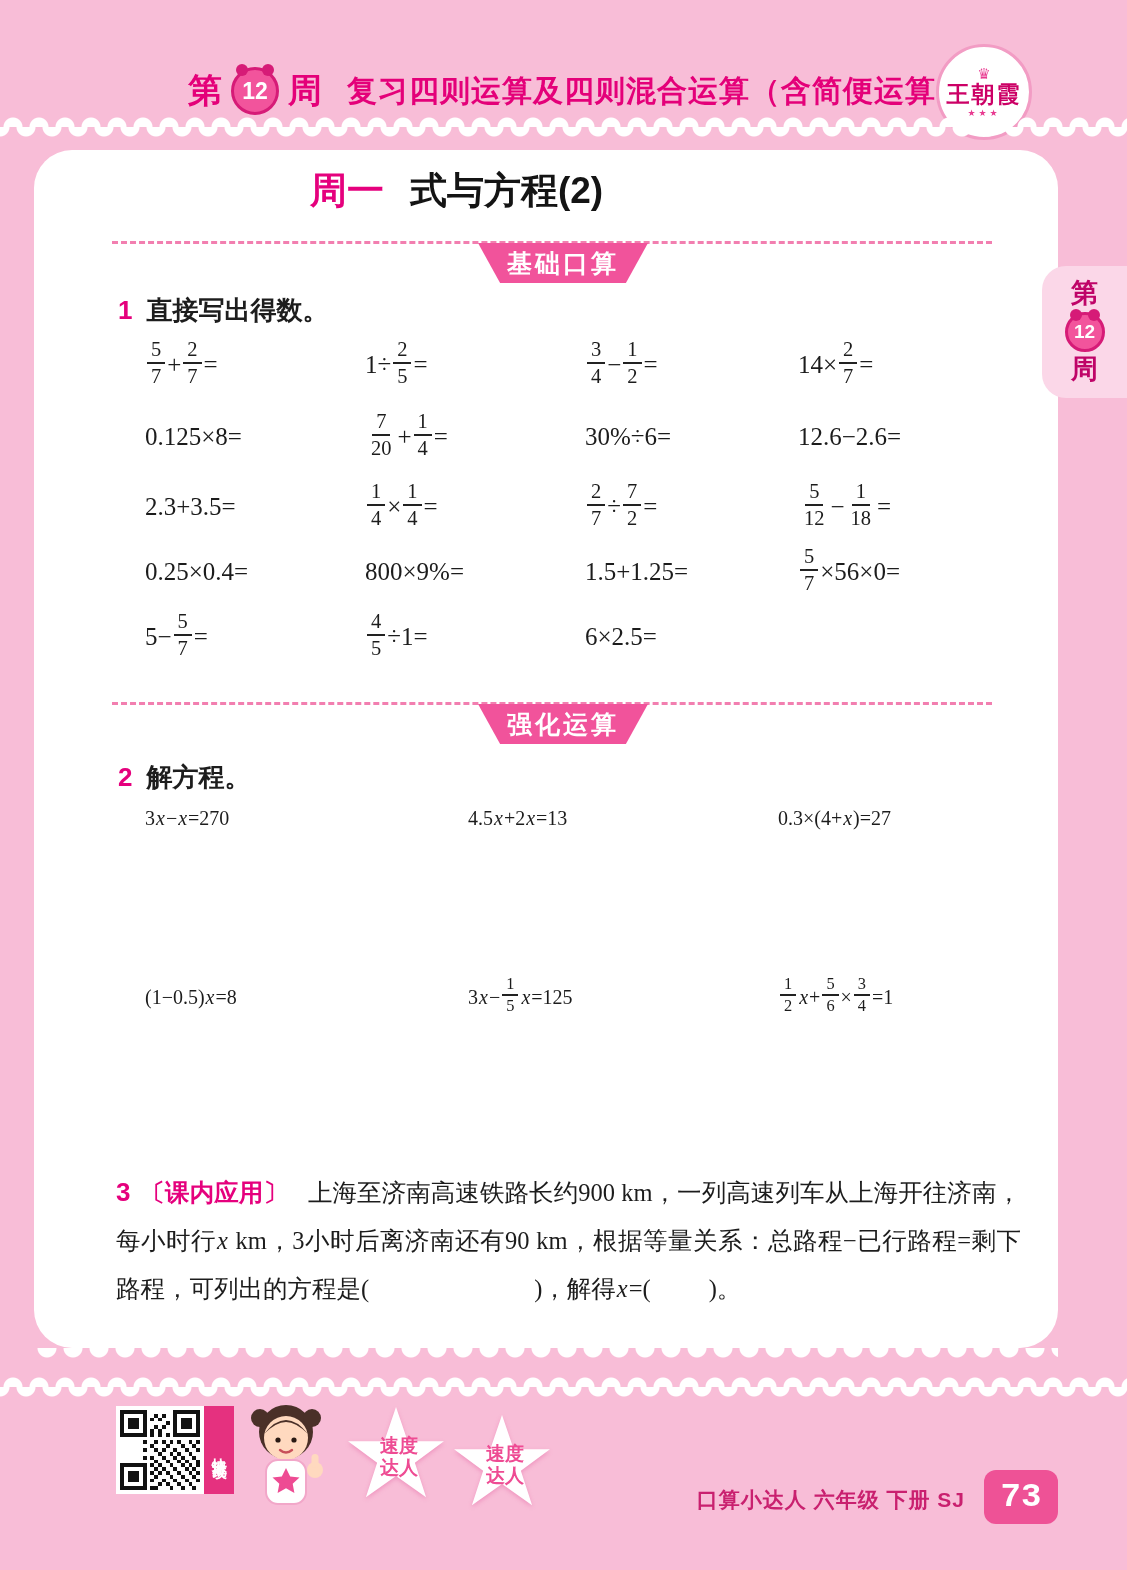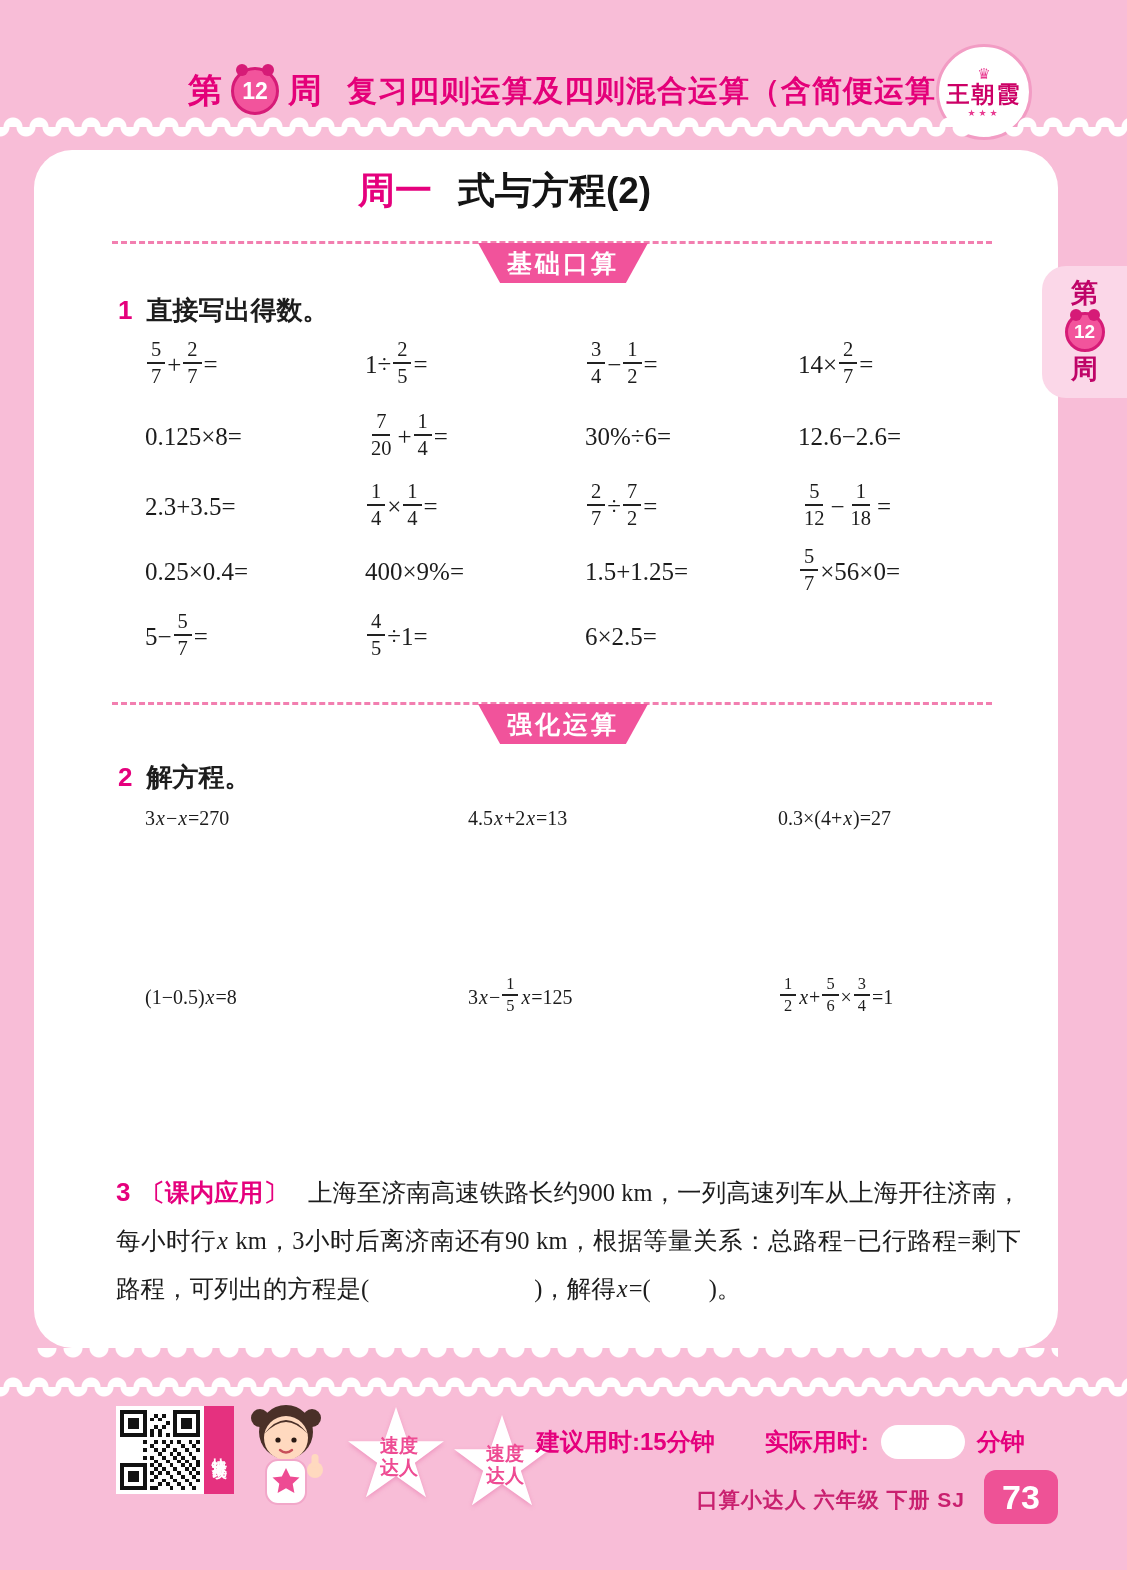--- a/index.html
+++ b/index.html
@@ -38,21 +38,21 @@
              background-repeat:repeat-x;background-size:26px 15px;
              background-image:radial-gradient(circle at 13px 0px, #ffffff 9px, rgba(255,255,255,0) 10px);}
 
   
   .side-tab{position:absolute;left:1042px;top:266px;width:85px;height:132px;background:#fbd7e8;
             border-radius:24px 0 0 24px;display:flex;flex-direction:column;align-items:center;
             justify-content:center;gap:3px;}
   .side-tab .zi{font-size:27px;font-weight:bold;color:#bf0468;line-height:1.1;}
 
   
-  .lesson{position:absolute;left:34px;top:166px;width:845px;text-align:center;font-size:37px;font-weight:bold;margin-left:48px;}
+  .lesson{position:absolute;left:34px;top:166px;width:845px;text-align:center;font-size:37px;font-weight:bold;}
   .lesson .day{color:#e5007d;margin-right:26px;}
   .lesson .topic{color:#141414;}
 
   
   .dline{position:absolute;left:112px;width:880px;border-top:3px dashed #f27fb0;}
   .badge{position:absolute;left:478px;width:170px;height:40px;background:#f1539b;
          clip-path:polygon(0 0,100% 0,87% 100%,13% 100%);
          color:#fff;font-size:25px;font-weight:bold;display:flex;align-items:center;justify-content:center;
          letter-spacing:3px;}
 
@@ -95,21 +95,21 @@
   .star-label{position:absolute;left:50%;top:52%;transform:translate(-50%,-50%);width:44px;
               text-align:right;font-size:19px;line-height:22px;font-weight:bold;color:#ee4b93;word-break:break-all;}
   .time-row{position:absolute;left:536px;top:1424px;height:36px;display:flex;align-items:center;gap:12px;}
   .time-row .t1{font-size:24px;font-weight:bold;color:#e5007d;}
   .time-row .sp{width:26px;}
   .time-pill{width:84px;height:34px;background:#fff;border-radius:17px;border:none;}
   .book-info{position:absolute;left:560px;top:1486px;width:405px;text-align:right;
              font-size:21px;font-weight:bold;color:#c9206f;letter-spacing:1px;}
   .page-badge{position:absolute;left:984px;top:1470px;width:74px;height:54px;border-radius:12px;
               background:#ee5296;color:#fff;font-size:34px;font-weight:bold;
-              display:flex;align-items:center;justify-content:center;}
+              display:flex;align-items:center;justify-content:center;font-family:Liberation Mono, monospace;}
 </style>
 </head>
 <body>
 
 <div id="page">
 
   <div class="hdr">
     <span class="zi">第</span>
     <span class="clock">
         <span>12</span>
@@ -207,21 +207,21 @@
     <div class="mcell c4"><span class="frac">
           <span class="fn">5</span>
           <span class="fd">12</span>
         </span>−<span class="frac">
           <span class="fn">1</span>
           <span class="fd">18</span>
         </span>=</div>
   </div>
   <div class="mrow" style="top:540px">
     <div class="mcell c1">0.25×0.4=</div>
-    <div class="mcell c2">400×9%=</div>
+    <div class="mcell c2">800×9%=</div>
     <div class="mcell c3">1.5+1.25=</div>
     <div class="mcell c4"><span class="frac">
           <span class="fn">5</span>
           <span class="fd">7</span>
         </span>×56×0=</div>
   </div>
   <div class="mrow" style="top:605px">
     <div class="mcell c1">5−<span class="frac">
           <span class="fn">5</span>
           <span class="fd">7</span>
@@ -310,24 +310,17 @@
     </svg>
     <span class="star-label">速度达人</span>
   </div>
   <div class="star-badge" style="left:450px;top:1412px">
     <svg viewBox="0 0 100 100">
       <path d="M50 3 61.5 36.5 97 36.5 68.5 57.5 79.5 91.5 50 70.5 20.5 91.5 31.5 57.5 3 36.5 38.5 36.5 Z" fill="#ffffff"></path>
     </svg>
     <span class="star-label">速度达人</span>
   </div>
 
-  <div class="time-row">
-    <span class="t1">建议用时:15分钟</span>
-    <span class="sp"></span>
-    <span class="t1">实际用时:</span>
-    <span class="time-pill"></span>
-    <span class="t1">分钟</span>
-  </div>
 
   <div class="book-info">口算小达人 六年级 下册 SJ</div>
   <div class="page-badge">73</div>
 
 </div>
 
 </body></html>

